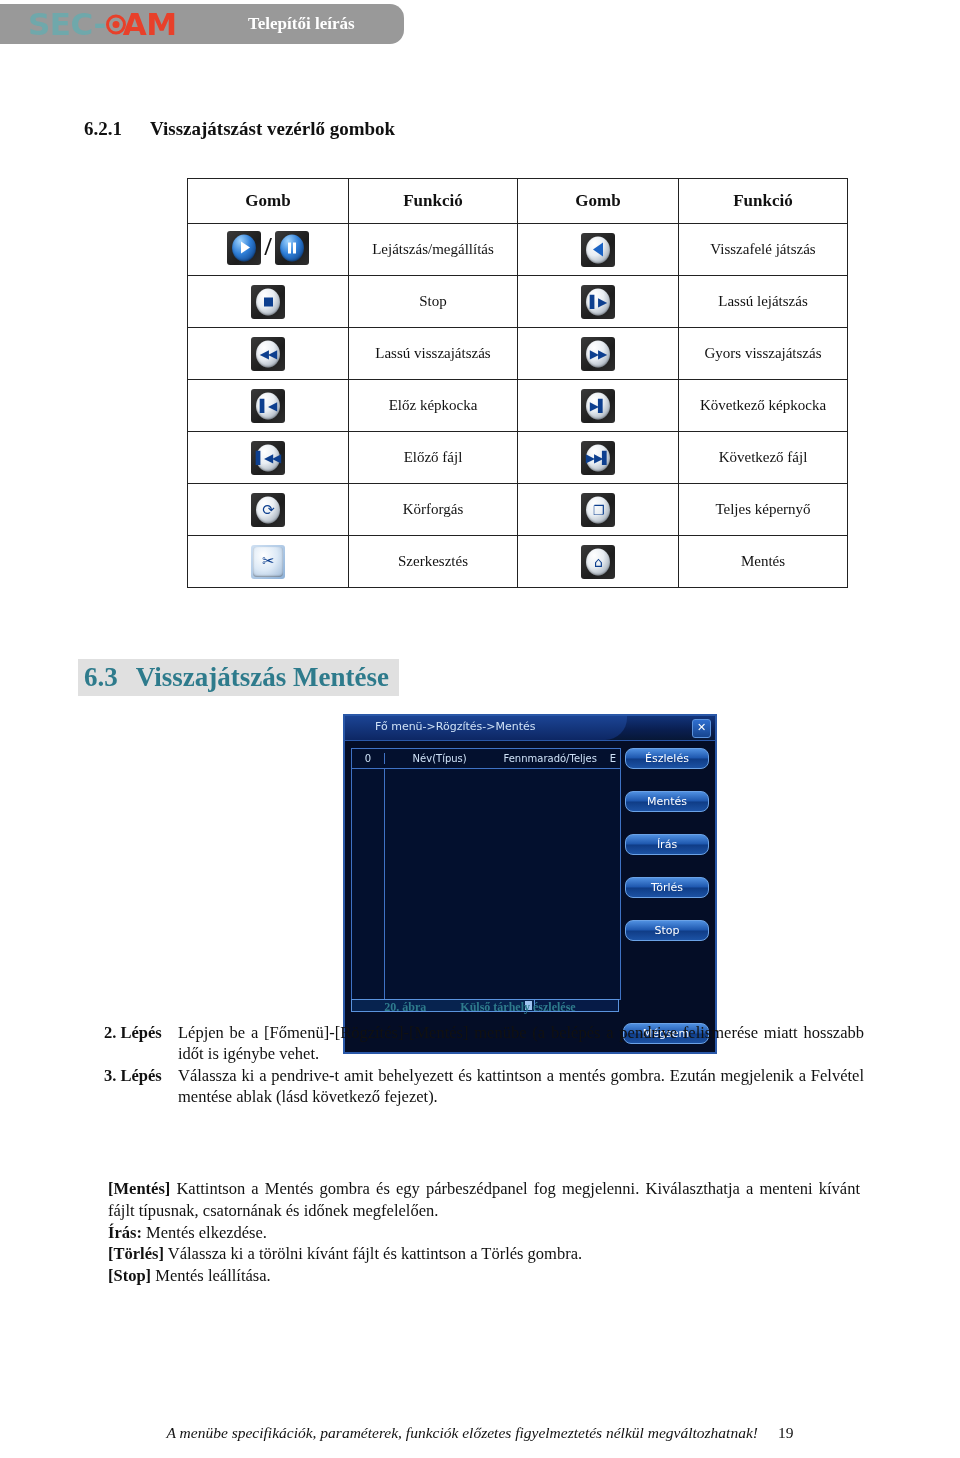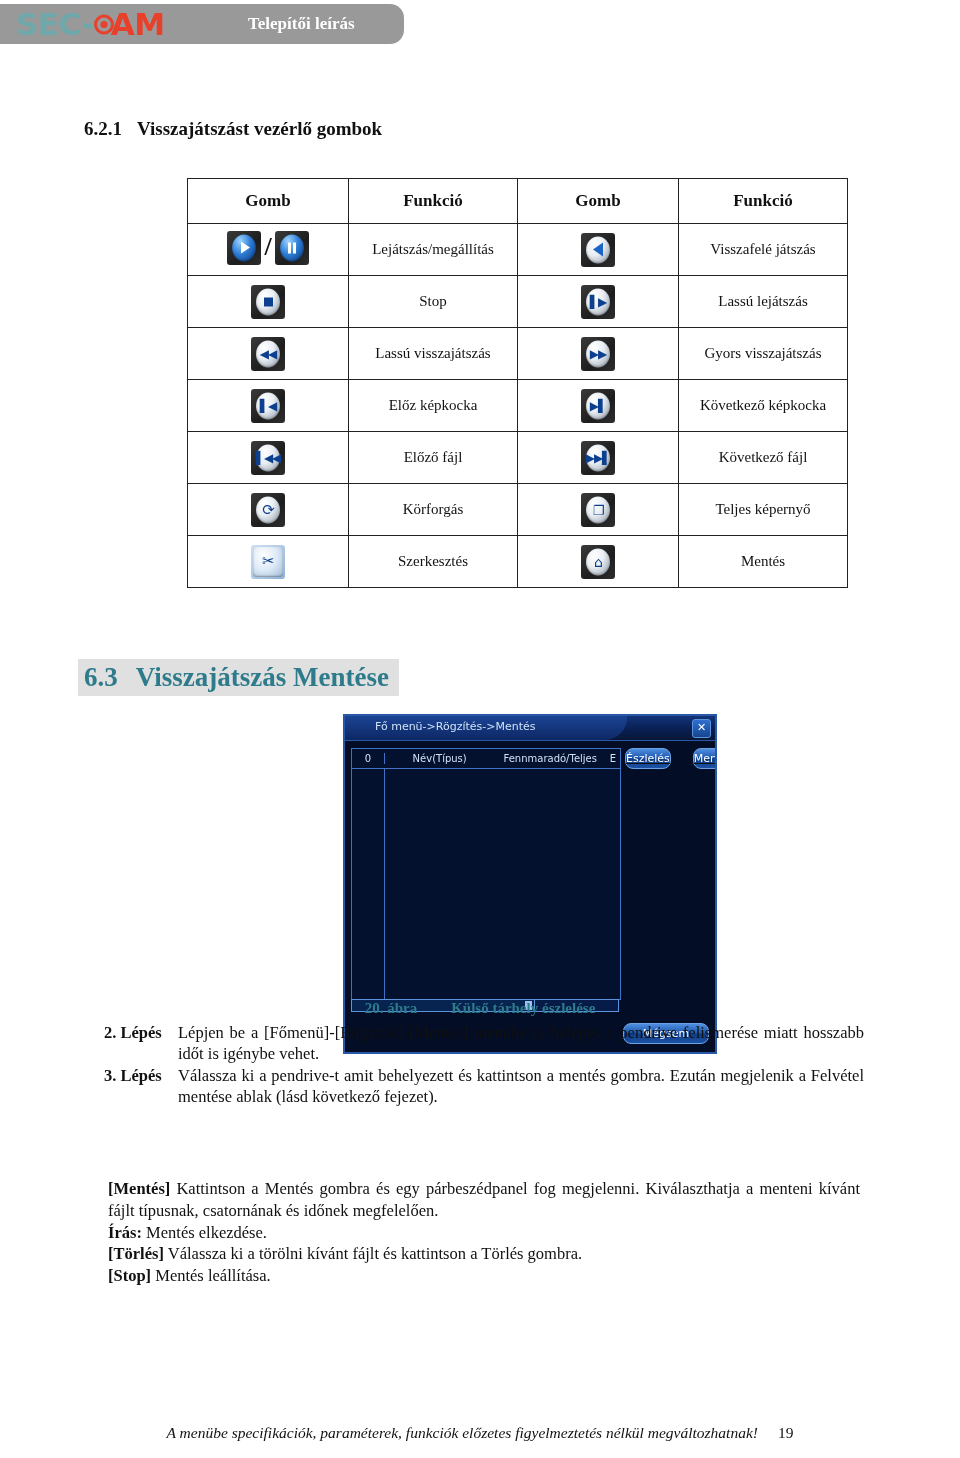--- a/index.html
+++ b/index.html
@@ -24,21 +24,21 @@
     top: 4px;
     width: 404px;
     height: 40px;
     background: #999999;
     border-radius: 0 14px 14px 0;
     display: flex;
     align-items: center;
   }
   .logo {
     position: absolute;
-    left: 16px;
+    left: 28px;
     top: 50%;
     transform: translateY(-50%);
     font-family: "DejaVu Sans", sans-serif;
     font-size: 31px;
     font-weight: bold;
     letter-spacing: -0.5px;
     line-height: 1;
     white-space: nowrap;
     display: flex;
     align-items: center;
@@ -81,21 +81,21 @@
 
   
   .sec-heading {
     position: absolute;
     left: 84px;
     top: 118px;
     font-size: 19px;
     font-weight: bold;
     color: #111;
     display: flex;
-    gap: 15px;
+    gap: 28px;
     white-space: nowrap;
   }
 
   
   .btn-table {
     position: absolute;
     left: 187px;
     top: 178px;
     width: 656px;
     border-collapse: collapse;
@@ -325,23 +325,22 @@
     bottom: 1px;
     width: 7px;
     background: #9ec2ef;
   }
   .dvr-buttons {
     position: absolute;
     right: 2px;
     top: 4px;
     width: 84px;
     display: flex;
-    flex-direction: row;
+    flex-direction: column;
     gap: 22px;
-    text-decoration: underline;
   }
   .dvr-btn {
     height: 19px;
     line-height: 19px;
     text-align: center;
     color: #ffffff;
     font-size: 11px;
     border: 1px solid #6ba2e6;
     border-radius: 8px;
     background: linear-gradient(180deg, #4f8fe0 0%, #1d56ad 48%, #0f3c86 52%, #1c52a4 100%);
@@ -363,21 +362,21 @@
   }
 
   
   .fig-caption {
     position: absolute;
     left: 0;
     top: 1000px;
     width: 960px;
     text-align: center;
     color: #2e7b8c;
-    font-size: 15px;
+    font-size: 12px;
     font-weight: bold;
   }
   .fig-caption .num { margin-right: 34px; }
 
   
   .steps {
     position: absolute;
     left: 104px;
     top: 1022px;
     width: 760px;

